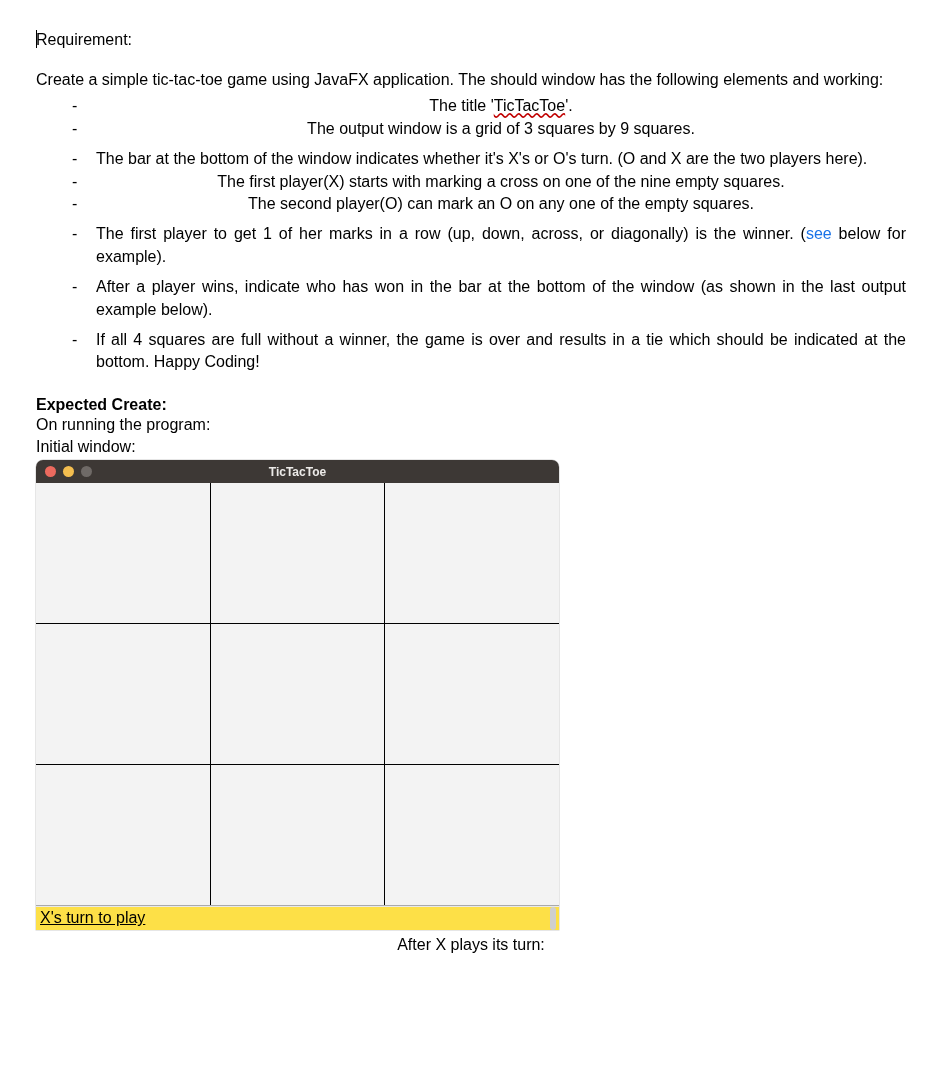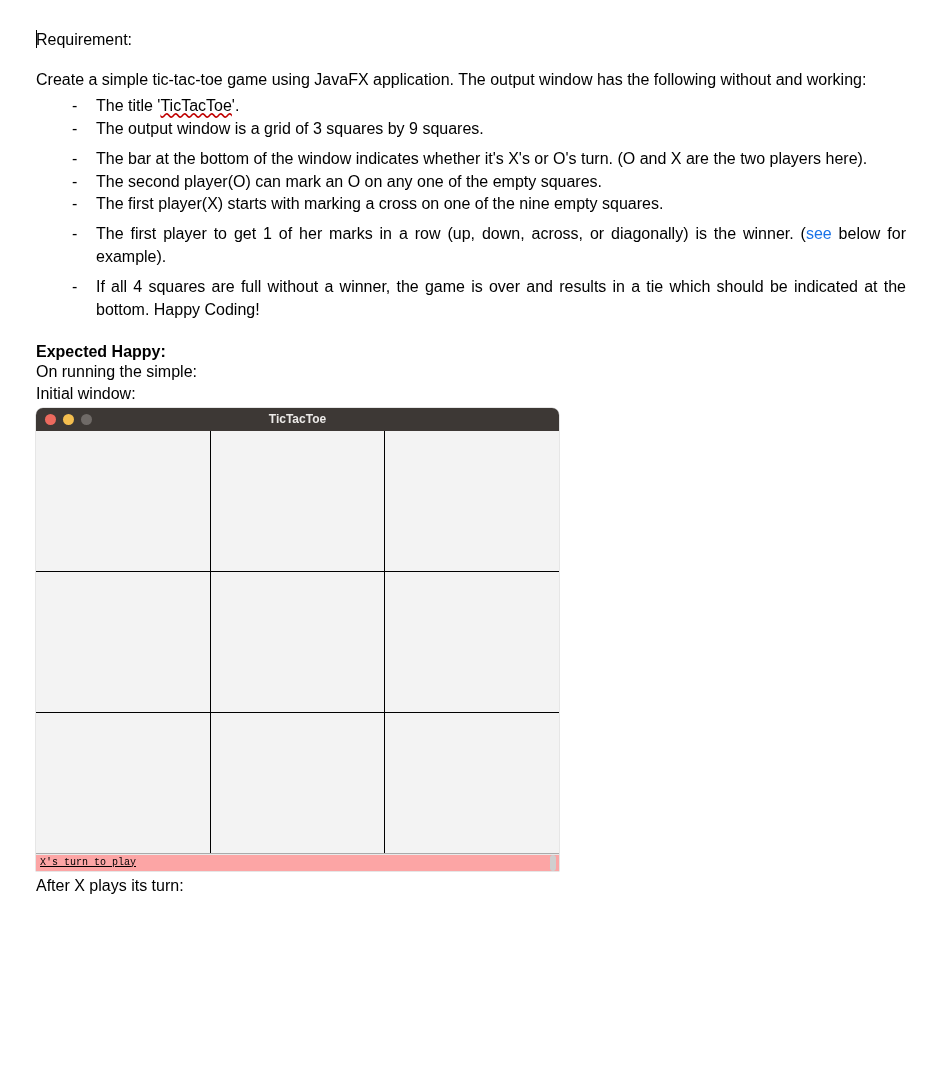--- a/index.html
+++ b/index.html
@@ -31,20 +31,21 @@
   ul.bullets {
     list-style: none;
     padding: 0;
     margin: 0 0 22px 0;
   }
   ul.bullets li {
     position: relative;
     padding-left: 60px;
     line-height: 1.4;
     margin: 0;
+    text-align: center;
   }
   ul.bullets li::before {
     content: "-";
     position: absolute;
     left: 36px;
     top: 0;
   }
   ul.bullets li.justify {
     text-align: justify;
     margin-top: 8px;
@@ -110,78 +111,82 @@
     grid-template-columns: repeat(3, 1fr);
     grid-template-rows: repeat(3, 140px);
     background: #000;
     gap: 1px;
     border-bottom: 1px solid #aaa;
   }
   .cell {
     background: #f3f3f3;
   }
   .statusbar {
-    background: #fca5a5;
-    font-size: 10px;
+    background: #fde047;
+    font-size: 16px;
     padding: 2px 4px 3px 4px;
-    font-family: Liberation Mono, monospace;
+    font-family: Liberation Sans, sans-serif;
     text-decoration: underline;
     color: #000;
     border-top: 1px solid #e9e9e9;
     position: relative;
   }
   .statusbar::after {
     content: "";
     position: absolute;
     right: 3px;
     top: 0;
     bottom: 0;
     width: 6px;
     background: #cfcfcf;
     border-radius: 3px;
   }
   .after-text {
     margin-top: 4px;
+    text-align: center;
   }
 </style>
 </head>
 <body>
 
 <div class="heading">
   <span class="cursor-bar"></span><span>Requirement:</span>
 </div>
 
-<div class="intro">Create a simple tic-tac-toe game using JavaFX application. The output window has the following without and working:</div>
+<div class="intro">Create a simple tic-tac-toe game using JavaFX application. The should window has the following elements and working:</div>
 
 <ul class="bullets">
   <li>
     <span>The title '</span><span class="squiggle">TicTacToe</span><span>'.</span>
   </li>
   <li>
     <span>The output window is a grid of 3 squares by 9 squares.</span>
   </li>
   <li class="justify">
     <span>The bar at the bottom of the window indicates whether it's X's or O's turn. (O and X are the two players here).</span>
   </li>
   <li>
+    <span>The first player(X) starts with marking a cross on one of the nine empty squares.</span>
+  </li>
+  <li>
     <span>The second player(O) can mark an O on any one of the empty squares.</span>
   </li>
-  <li>
-    <span>The first player(X) starts with marking a cross on one of the nine empty squares.</span>
-  </li>
   <li class="justify">
     <span>The first player to get 1 of her marks in a row (up, down, across, or diagonally) is the winner. (</span><span class="see-link">see</span><span> below for example).</span>
   </li>
   <li class="justify">
+    <span>After a player wins, indicate who has won in the bar at the bottom of the window (as shown in the last output example below).</span>
+  </li>
+  <li class="justify">
     <span>If all 4 squares are full without a winner, the game is over and results in a tie which should be indicated at the bottom. Happy Coding!</span>
   </li>
 </ul>
 
-<div class="subheading">Expected Happy:</div>
-<div class="plain">On running the simple:</div>
+<div class="subheading">Expected Create:</div>
+<div class="plain">On running the program:</div>
 <div class="plain">Initial window:</div>
 
 <div class="app-window">
   <div class="titlebar">
     <div class="traffic">
       <div class="dot red"></div>
       <div class="dot yellow"></div>
       <div class="dot grey"></div>
     </div>
     <div class="wtitle">TicTacToe</div>

